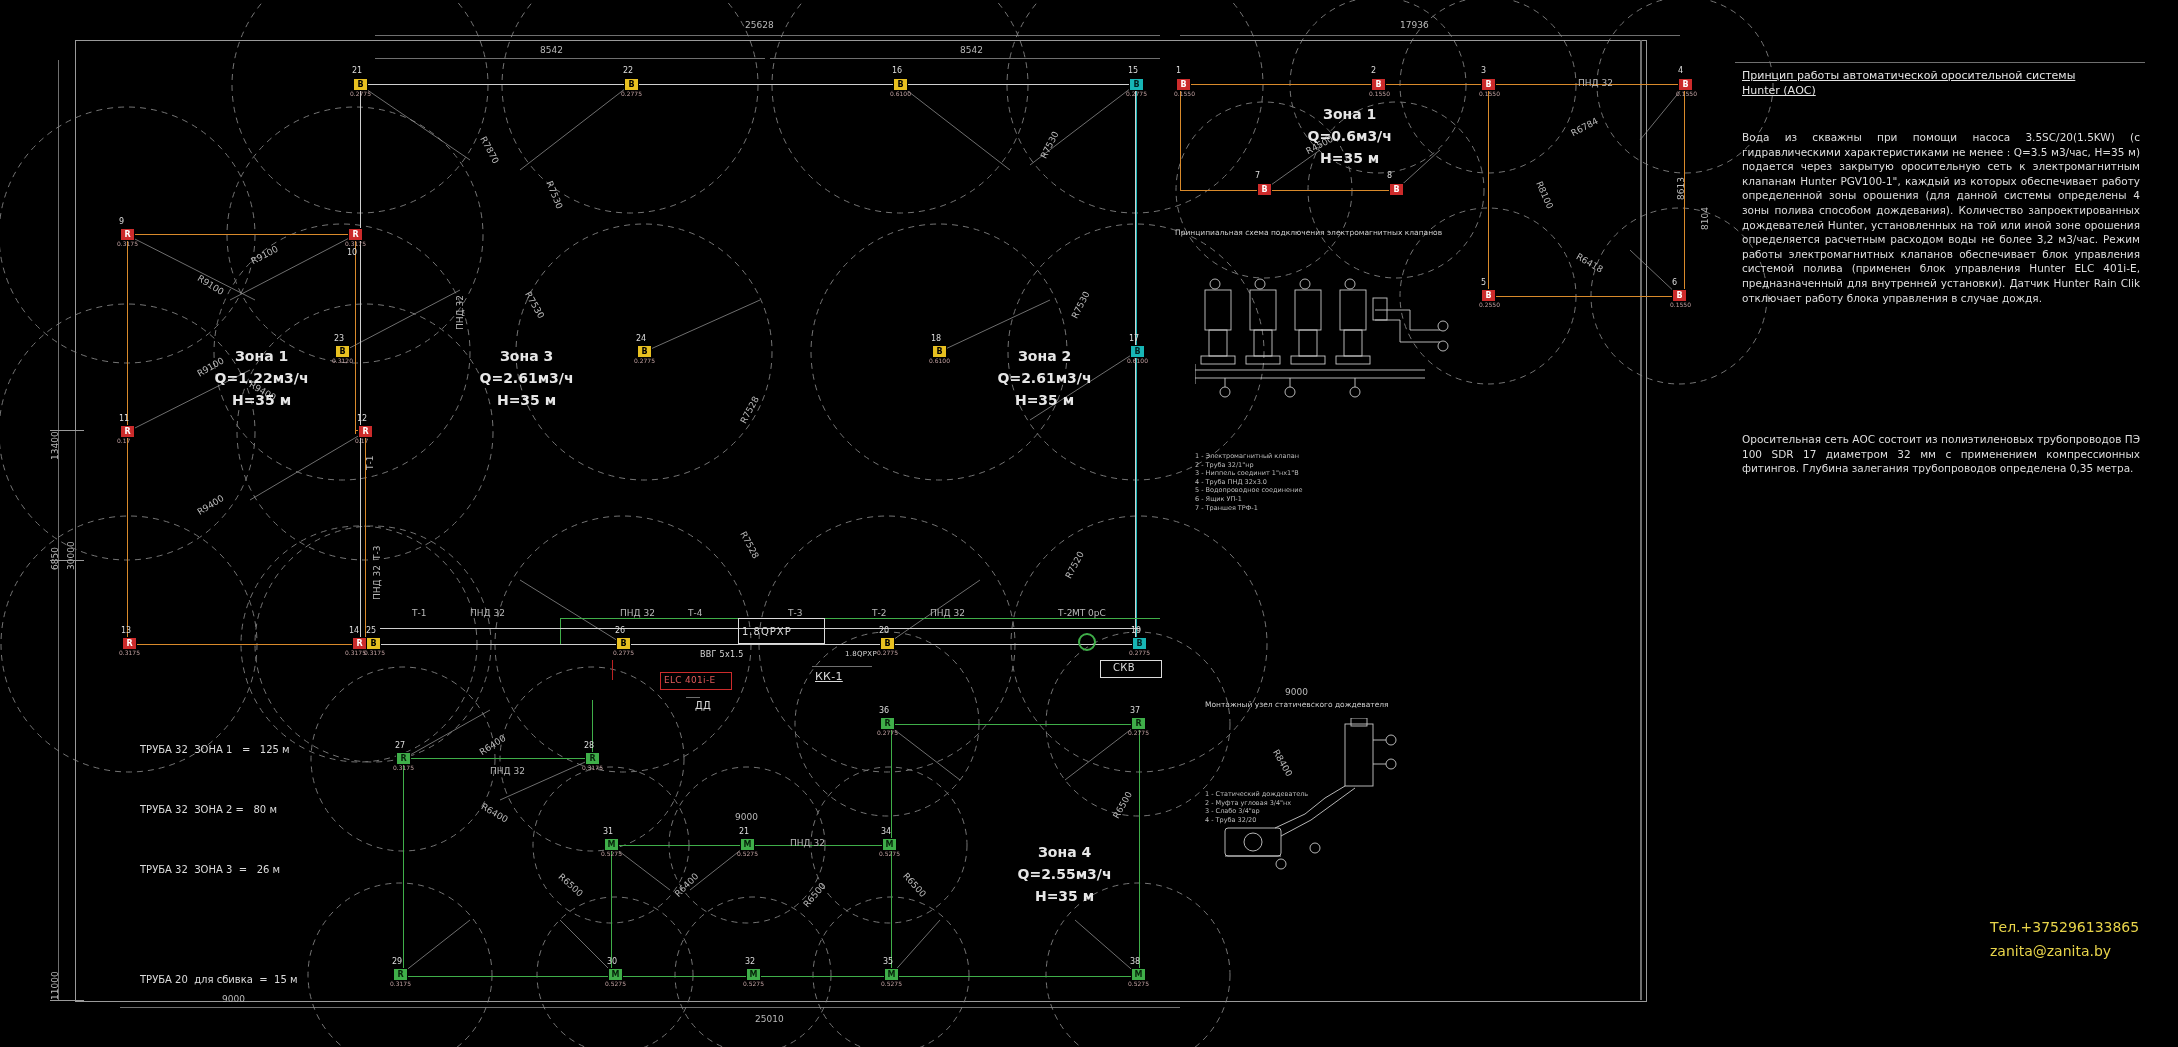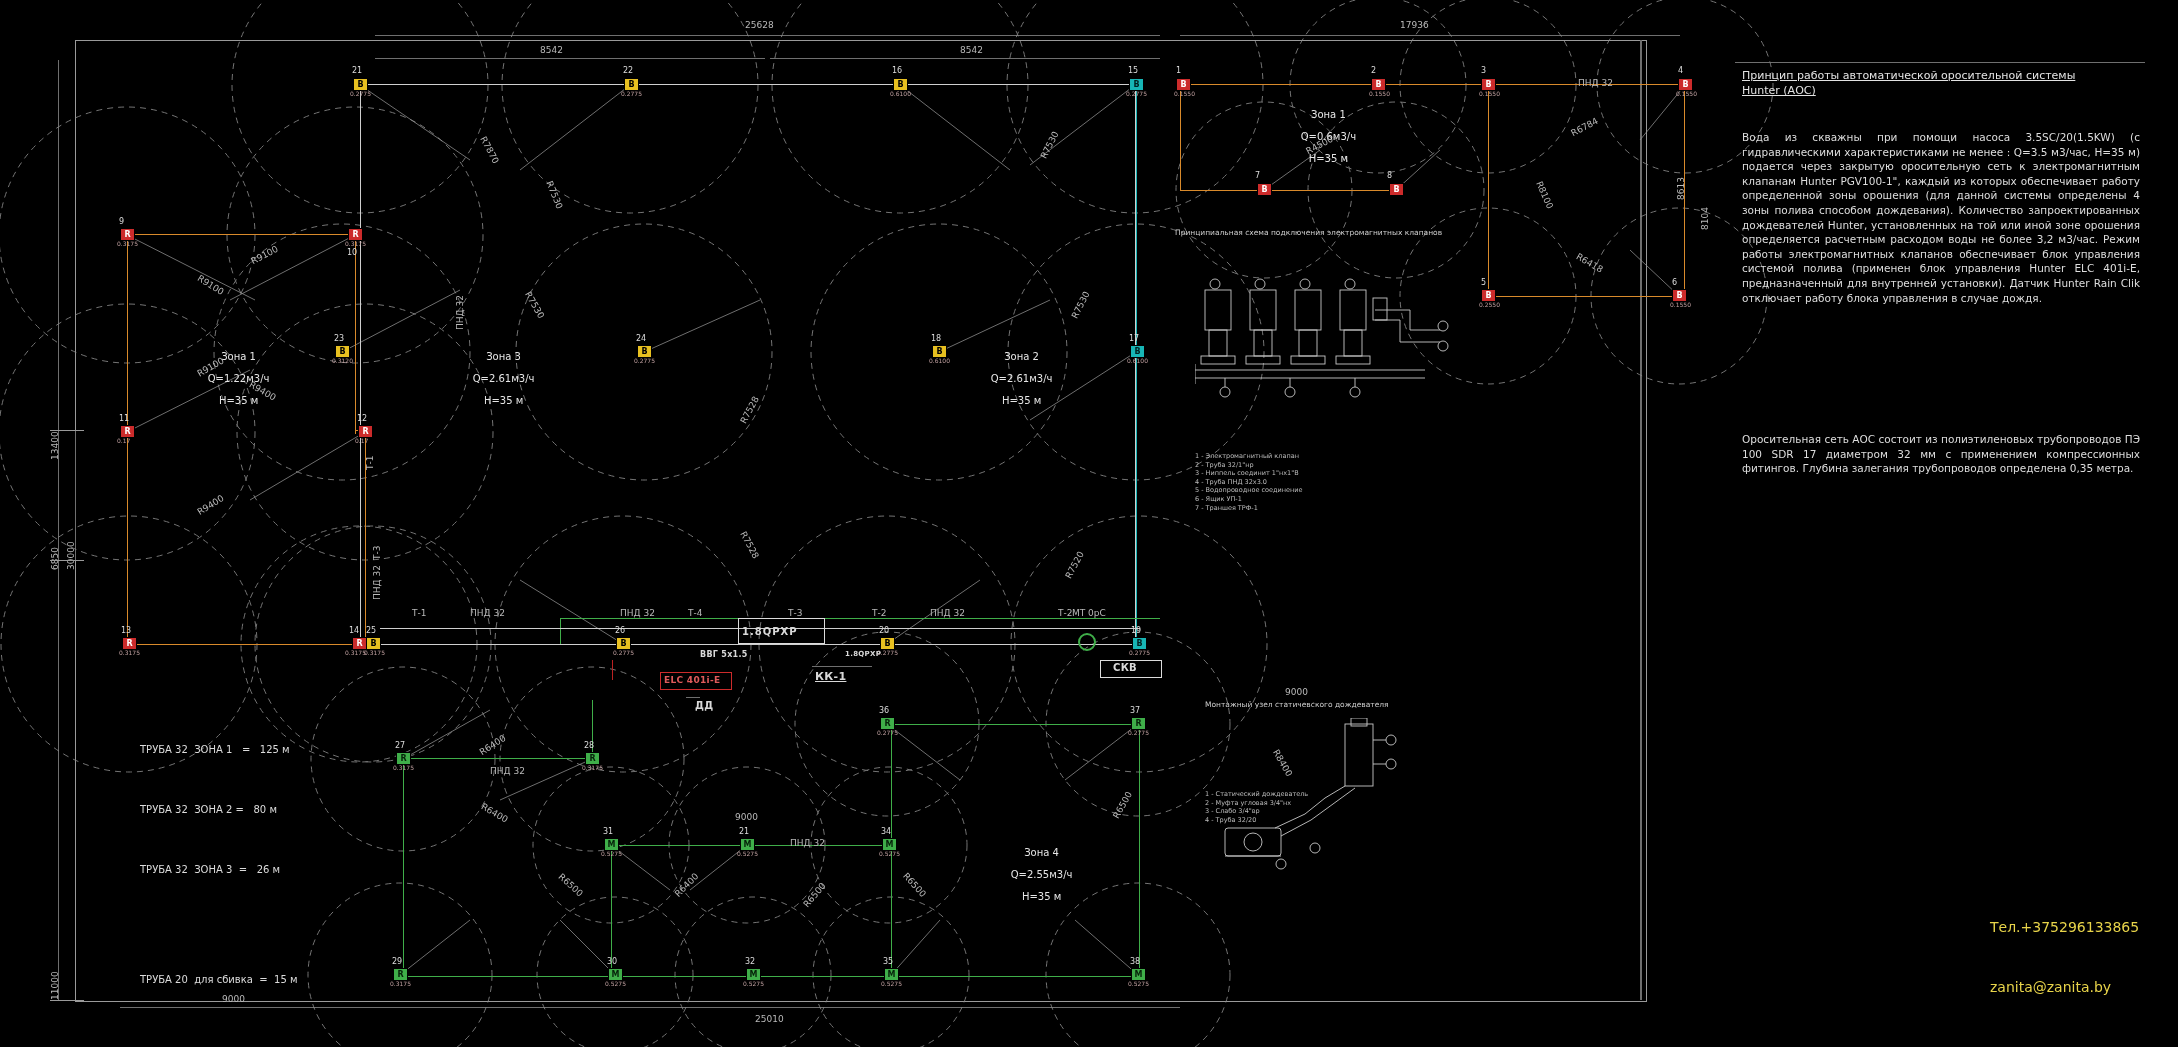--- a/index.html
+++ b/index.html
@@ -1,33 +1,33 @@
 <!DOCTYPE html>
 <html><head>
 <meta charset="utf-8">
 <style>
   html,body{margin:0;padding:0;background:#000;}
   body{width:2178px;height:1047px;overflow:hidden;font-family:"DejaVu Sans",sans-serif;}
   #root{position:relative;width:2178px;height:1047px;background:#000;}
-  .lbl{position:absolute;color:#d9d9d9;font-size:9px;letter-spacing:.3px;white-space:nowrap;font-weight:bold;}
+  .lbl{position:absolute;color:#d9d9d9;font-size:9px;letter-spacing:.3px;white-space:nowrap;}
   .dim{position:absolute;color:#b9b9b9;font-size:9px;white-space:nowrap;}
   .ln{position:absolute;background:#6f6f6f;}
   .wln{position:absolute;background:#cfcfcf;}
   .oln{position:absolute;background:#d98a2b;}
   .gln{position:absolute;background:#3fae49;}
   .cln{position:absolute;background:#19b3b3;}
   .rln{position:absolute;background:#bb2222;}
   .node{position:absolute;width:13px;height:11px;border:1px solid #000;display:flex;align-items:center;justify-content:center;font-size:8px;font-weight:bold;color:#000;}
   .n-y{background:#e8c020;}
   .n-r{background:#cc2b2b;color:#fff;}
   .n-g{background:#3fae49;color:#06230a;}
   .n-c{background:#17b5b5;color:#002222;}
   .nnum{position:absolute;color:#dcdcdc;font-size:8px;}
   .nsub{position:absolute;color:#c0a0a0;font-size:6px;}
-  .zone{position:absolute;color:#e6e6e6;font-size:10px;line-height:11px;white-space:pre;text-align:center;}
+  .zone{position:absolute;color:#e6e6e6;font-size:14px;line-height:11px;white-space:pre;text-align:center;font-weight:bold;}
   .rtitle{position:absolute;color:#e3e3e3;font-size:11px;line-height:15px;text-decoration:underline;white-space:pre;}
   .rtext{position:absolute;color:#dedede;font-size:10.5px;line-height:14.6px;text-align:justify;width:300px;}
   .legend{position:absolute;color:#dcdcdc;font-size:10px;line-height:20px;white-space:pre;}
   .contact{position:absolute;color:#e8d44a;font-size:14px;line-height:19px;white-space:pre;}
   .cap{position:absolute;color:#cfcfcf;font-size:7.5px;white-space:nowrap;}
   .caplist{position:absolute;color:#bdbdbd;font-size:6.5px;line-height:8.6px;white-space:pre;}
   .boxw{position:absolute;border:1px solid #dcdcdc;}
   .boxr{position:absolute;border:1px solid #cc2b2b;}
   .rot{transform-origin:0 0;transform:rotate(-90deg);}
   .circ{position:absolute;border-radius:50%;border:1px dashed #8a8a8a;}
@@ -496,15 +496,15 @@
 3 - Слабо 3/4"вр
 4 - Труба 32/20</div>
 
   <div class="ln" style="left:1735px;top:62px;width:410px;height:1px;"></div>
   <div class="rtitle" style="left:1742px;top:68px;width:400px;">Принцип работы автоматической оросительной системы
 Hunter (АОС)</div>
   <div class="rtext" style="left:1742px;top:130px;width:398px;">Вода из скважны при помощи насоса 3.5SC/20(1.5KW) (с гидравлическими характеристиками не менее : Q=3.5 м3/час, H=35 м) подается через закрытую оросительную сеть к электромагнитным клапанам Hunter PGV100-1", каждый из которых обеспечивает работу определенной зоны орошения (для данной системы определены 4 зоны полива способом дождевания). Количество запроектированных дождевателей Hunter, установленных на той или иной зоне орошения определяется расчетным расходом воды не более 3,2 м3/час. Режим работы электромагнитных клапанов обеспечивает блок управления системой полива (применен блок управления Hunter ELC 401i-E, предназначенный для внутренней установки). Датчик Hunter Rain Clik отключает работу блока управления в случае дождя.</div>
   <div class="rtext" style="left:1742px;top:432px;width:398px;">Оросительная сеть АОС состоит из полиэтиленовых трубопроводов ПЭ 100 SDR 17 диаметром 32 мм с применением компрессионных фитингов. Глубина залегания трубопроводов определена 0,35 метра.</div>
 
   <div class="contact" style="left:1990px;top:918px;">Тел.+375296133865</div>
-  <div class="contact" style="left:1990px;top:942px;margin-top:36px;">zanita@zanita.by</div>
+  <div class="contact" style="left:1990px;top:942px;">zanita@zanita.by</div>
 
 </div>
 
 </body></html>

